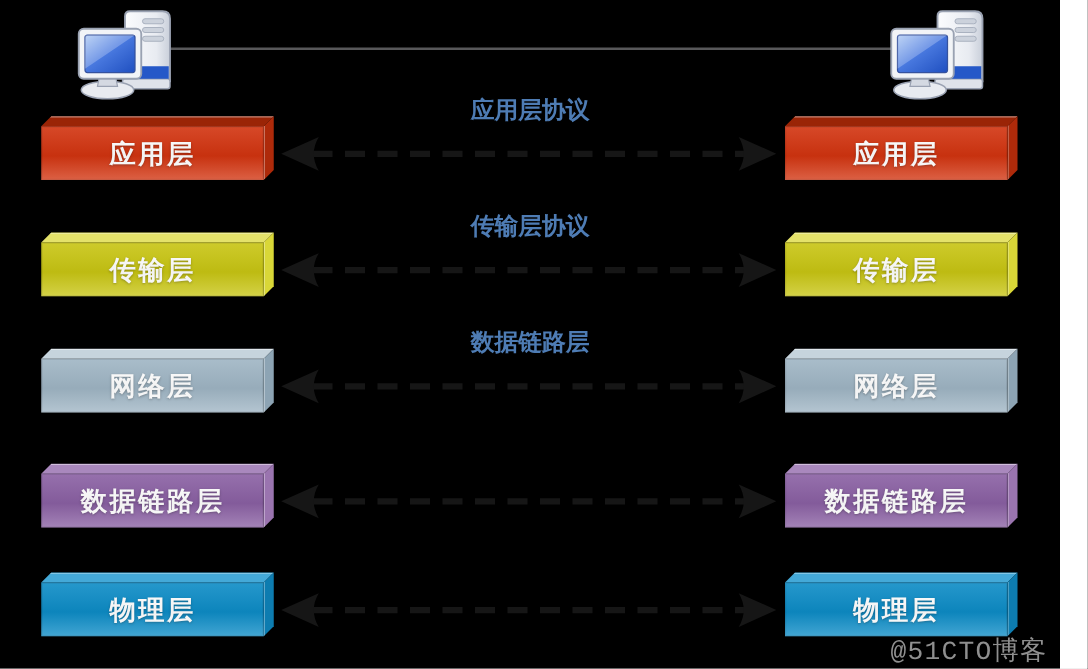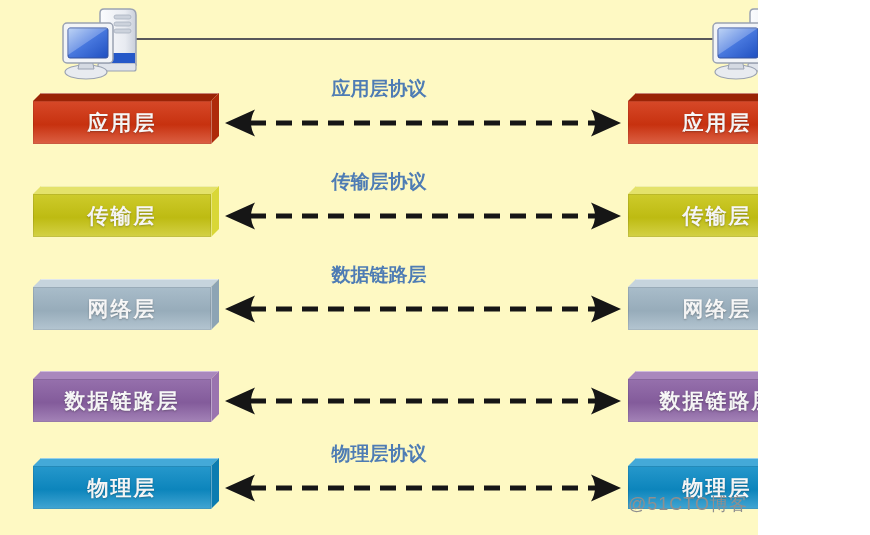--- a/index.html
+++ b/index.html
@@ -1,22 +1,22 @@
 <!DOCTYPE html>
 <html lang="zh"><head>
 <meta charset="utf-8">
 <style>
   html, body { margin: 0; padding: 0; background: #ffffff; }
   .stage {
     position: relative;
-    width: 758px;
+    width: 848px;
     height: 535px;
-    background: #fef9c3;
+    background: #000000;
     overflow: hidden;
-    font-family: Liberation Sans, sans-serif;
+    font-family: Liberation Mono, monospace;
   }
 
   
   .netline { position: absolute; left: 108px; top: 38px; width: 612px; height: 2px; }
   .host { position: absolute; width: 95px; height: 78px; }
   .host-left  { left: 58px;  top: 3px; }
   .host-right { left: 708px; top: 3px; }
 
   
   .bar { position: absolute; width: 186px; height: 51px; }
@@ -51,22 +51,22 @@
     height: 24px; line-height: 24px;
   }
 
   
   .arrow { position: absolute; left: 224px; width: 398px; height: 30px; }
   .arrow line { stroke: currentColor; stroke-width: 5; }
   .arrow path { fill: currentColor; stroke: none; }
 
   
   .watermark {
-    position: absolute; right: 10px; top: 492px;
-    font-size: 18px; letter-spacing: 1px; text-align: right;
+    position: absolute; right: 10px; top: 506px;
+    font-size: 21px; letter-spacing: 1px; text-align: right;
   }
 </style>
 </head>
 <body>
 
 <div class="stage">
 
   <svg width="0" height="0" style="position:absolute" aria-hidden="true">
     <defs>
       <linearGradient id="scr" x1="0" y1="0" x2="1" y2="1">
@@ -192,21 +192,20 @@
     <path d="M397,15 L367,1.5 Q375,15 367,28.5 Z"></path>
   </svg>
   <div class="bar bar-right" style="top:371px">
     <div class="bar-top" style="background-color: rgb(169, 136, 189);"></div>
     <div class="bar-side" style="background-color: rgb(154, 116, 175);"></div>
     <div class="bar-face" style="background-color: rgb(138, 96, 163); color: rgb(255, 255, 255);">
       <span>数据链路层</span>
     </div>
   </div>
 
-  <div class="proto-label" style="top: 442px; color: rgb(78, 124, 180);">物理层协议</div>
   <div class="bar bar-left" style="top:458px">
     <div class="bar-top" style="background-color: rgb(68, 169, 216);"></div>
     <div class="bar-side" style="background-color: rgb(13, 124, 176);"></div>
     <div class="bar-face" style="background-color: rgb(13, 140, 198); color: rgb(255, 255, 255);">
       <span>物理层</span>
     </div>
   </div>
   <svg class="arrow" style="top: 472.5px; color: rgb(22, 22, 22);" viewBox="0 0 398 30">
     <line x1="26" y1="15" x2="372" y2="15" stroke-dasharray="16 10"></line>
     <path d="M1,15 L31,1.5 Q23,15 31,28.5 Z"></path>

